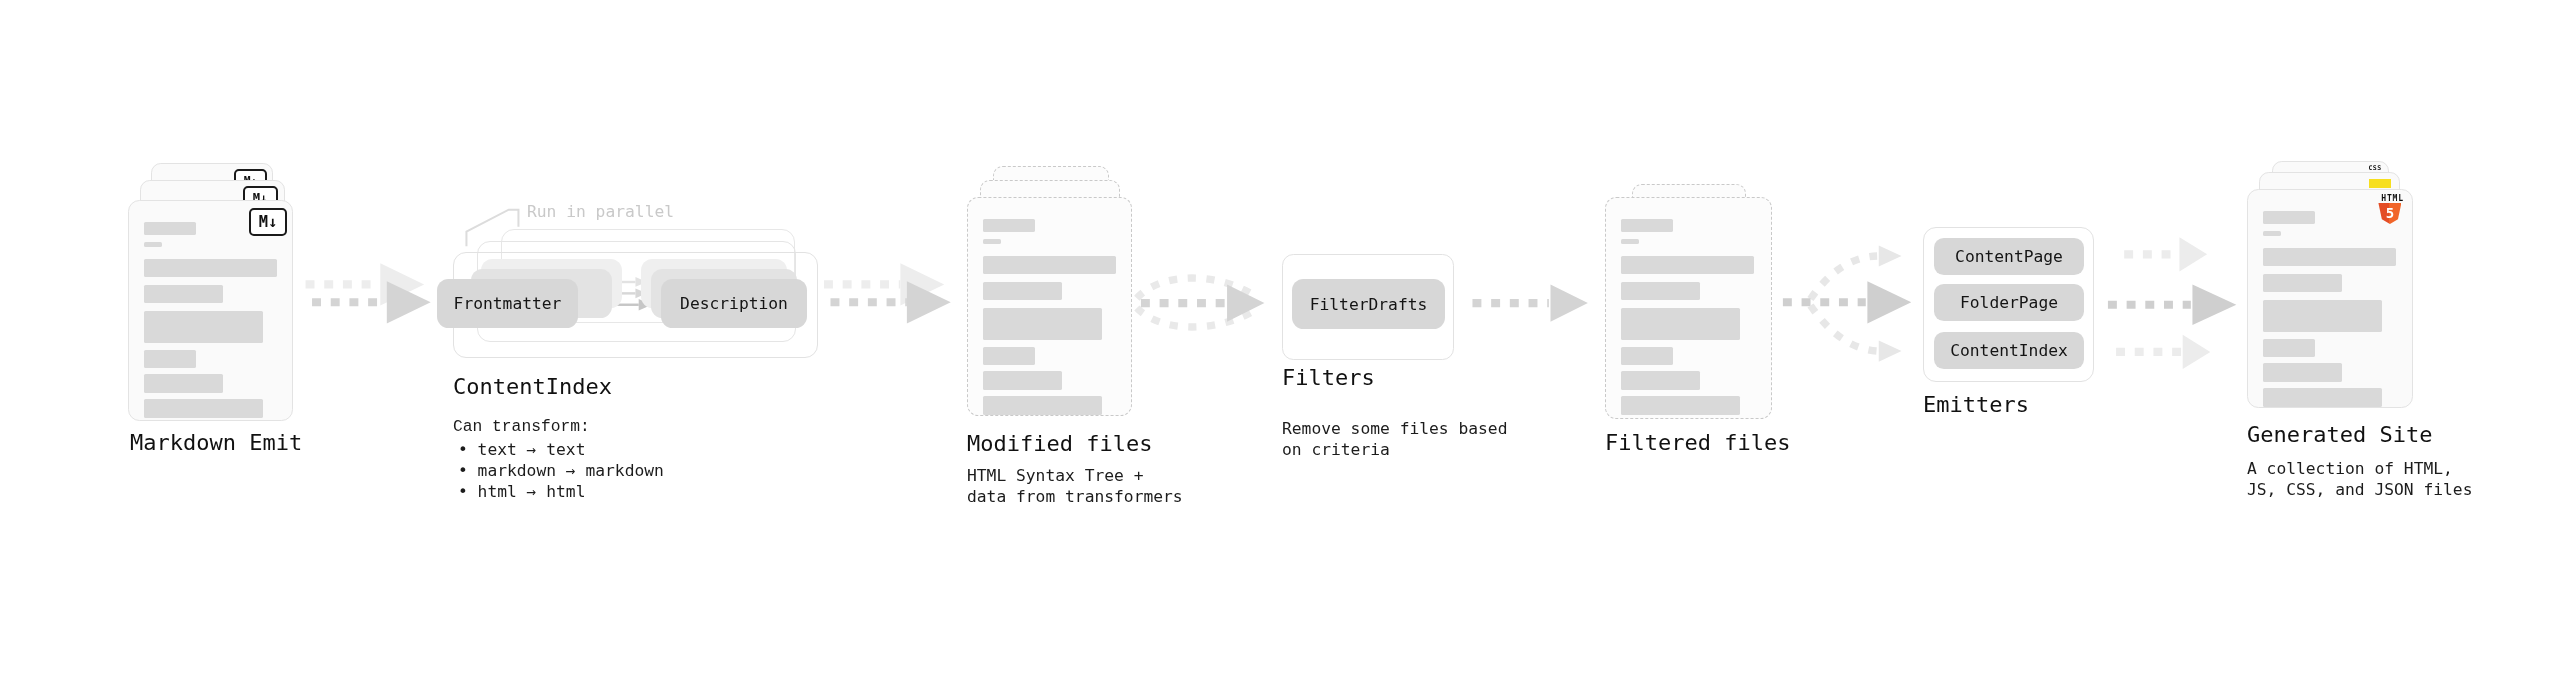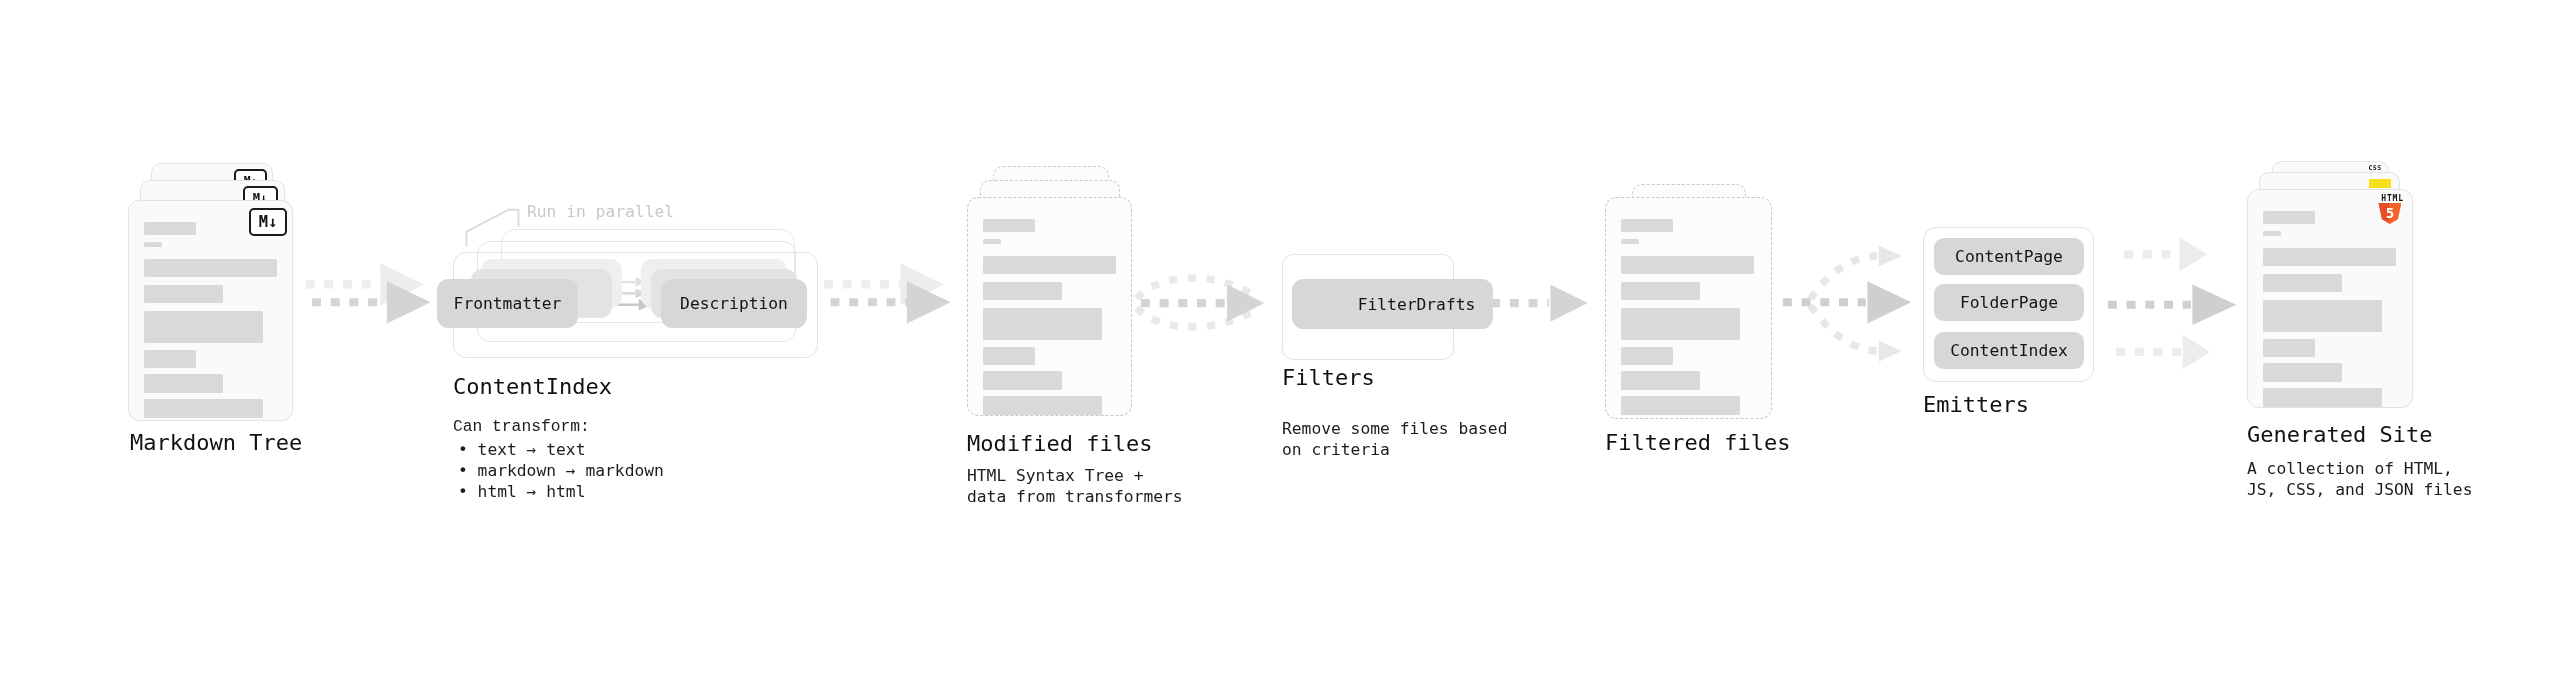--- a/index.html
+++ b/index.html
@@ -137,21 +137,21 @@
       <div class="bar b1"></div>
         <div class="bar b2"></div>
       <div class="bar b3"></div>
         <div class="bar b4"></div>
       <div class="bar b5"></div>
         <div class="bar b6"></div>
       <div class="bar b7"></div>
         <div class="bar b8"></div>
     </div>
   </div>
-  <div class="stage-label" style="left:130px;top:431px;">Markdown Tree</div>
+  <div class="stage-label" style="left:130px;top:431px;">Markdown Emit</div>
 
   <div class="cbox" style="left:501px;top:229px;width:294px;height:94px;border-color:#e7e7e7;z-index:1;"></div>
   <div class="cbox" style="left:477px;top:241px;width:319px;height:101px;border-color:#e5e5e5;z-index:1;"></div>
   <div class="cbox" style="left:453px;top:252px;width:365px;height:106px;z-index:1;"></div>
   <div class="note" style="left:527px;top:202px;">Run in parallel</div>
 
   <div class="chip g2" style="left:481px;top:259px;width:141px;height:49px;z-index:2;"></div>
   <div class="chip g1" style="left:471px;top:269px;width:141px;height:49px;z-index:3;"></div>
   <div class="chip" style="left:437px;top:279px;width:141px;height:49px;z-index:4;">Frontmatter</div>
 
@@ -177,21 +177,21 @@
         <div class="bar b6"></div>
       <div class="bar b7"></div>
         <div class="bar b8"></div>
     </div>
   </div>
   <div class="stage-label" style="left:967px;top:432px;text-align:right;">Modified files</div>
   <div class="desc" style="left:967px;top:465px;">HTML Syntax Tree +
 data from transformers</div>
 
   <div class="cbox" style="left:1282px;top:254px;width:172px;height:106px;border-radius:11.4px;z-index:1;"></div>
-  <div class="chip" style="left:1292px;top:279px;width:153px;height:50px;z-index:2;padding-left:48px;">FilterDrafts</div>
+  <div class="chip" style="left:1292px;top:279px;width:153px;height:50px;z-index:2;">FilterDrafts</div>
   <div class="stage-label" style="left:1282px;top:366px;">Filters</div>
   <div class="desc" style="left:1282px;top:418px;">Remove some files based
 on criteria</div>
 
   <div class="card dashed peek" style="left:1632px;top:184px;width:114px;height:37px;z-index:1;"></div>
   <div class="card dashed" style="left:1605px;top:197px;width:167px;height:222px;z-index:2;">
     <div class="bars">
       <div class="bar b1"></div>
         <div class="bar b2"></div>
       <div class="bar b3"></div>

